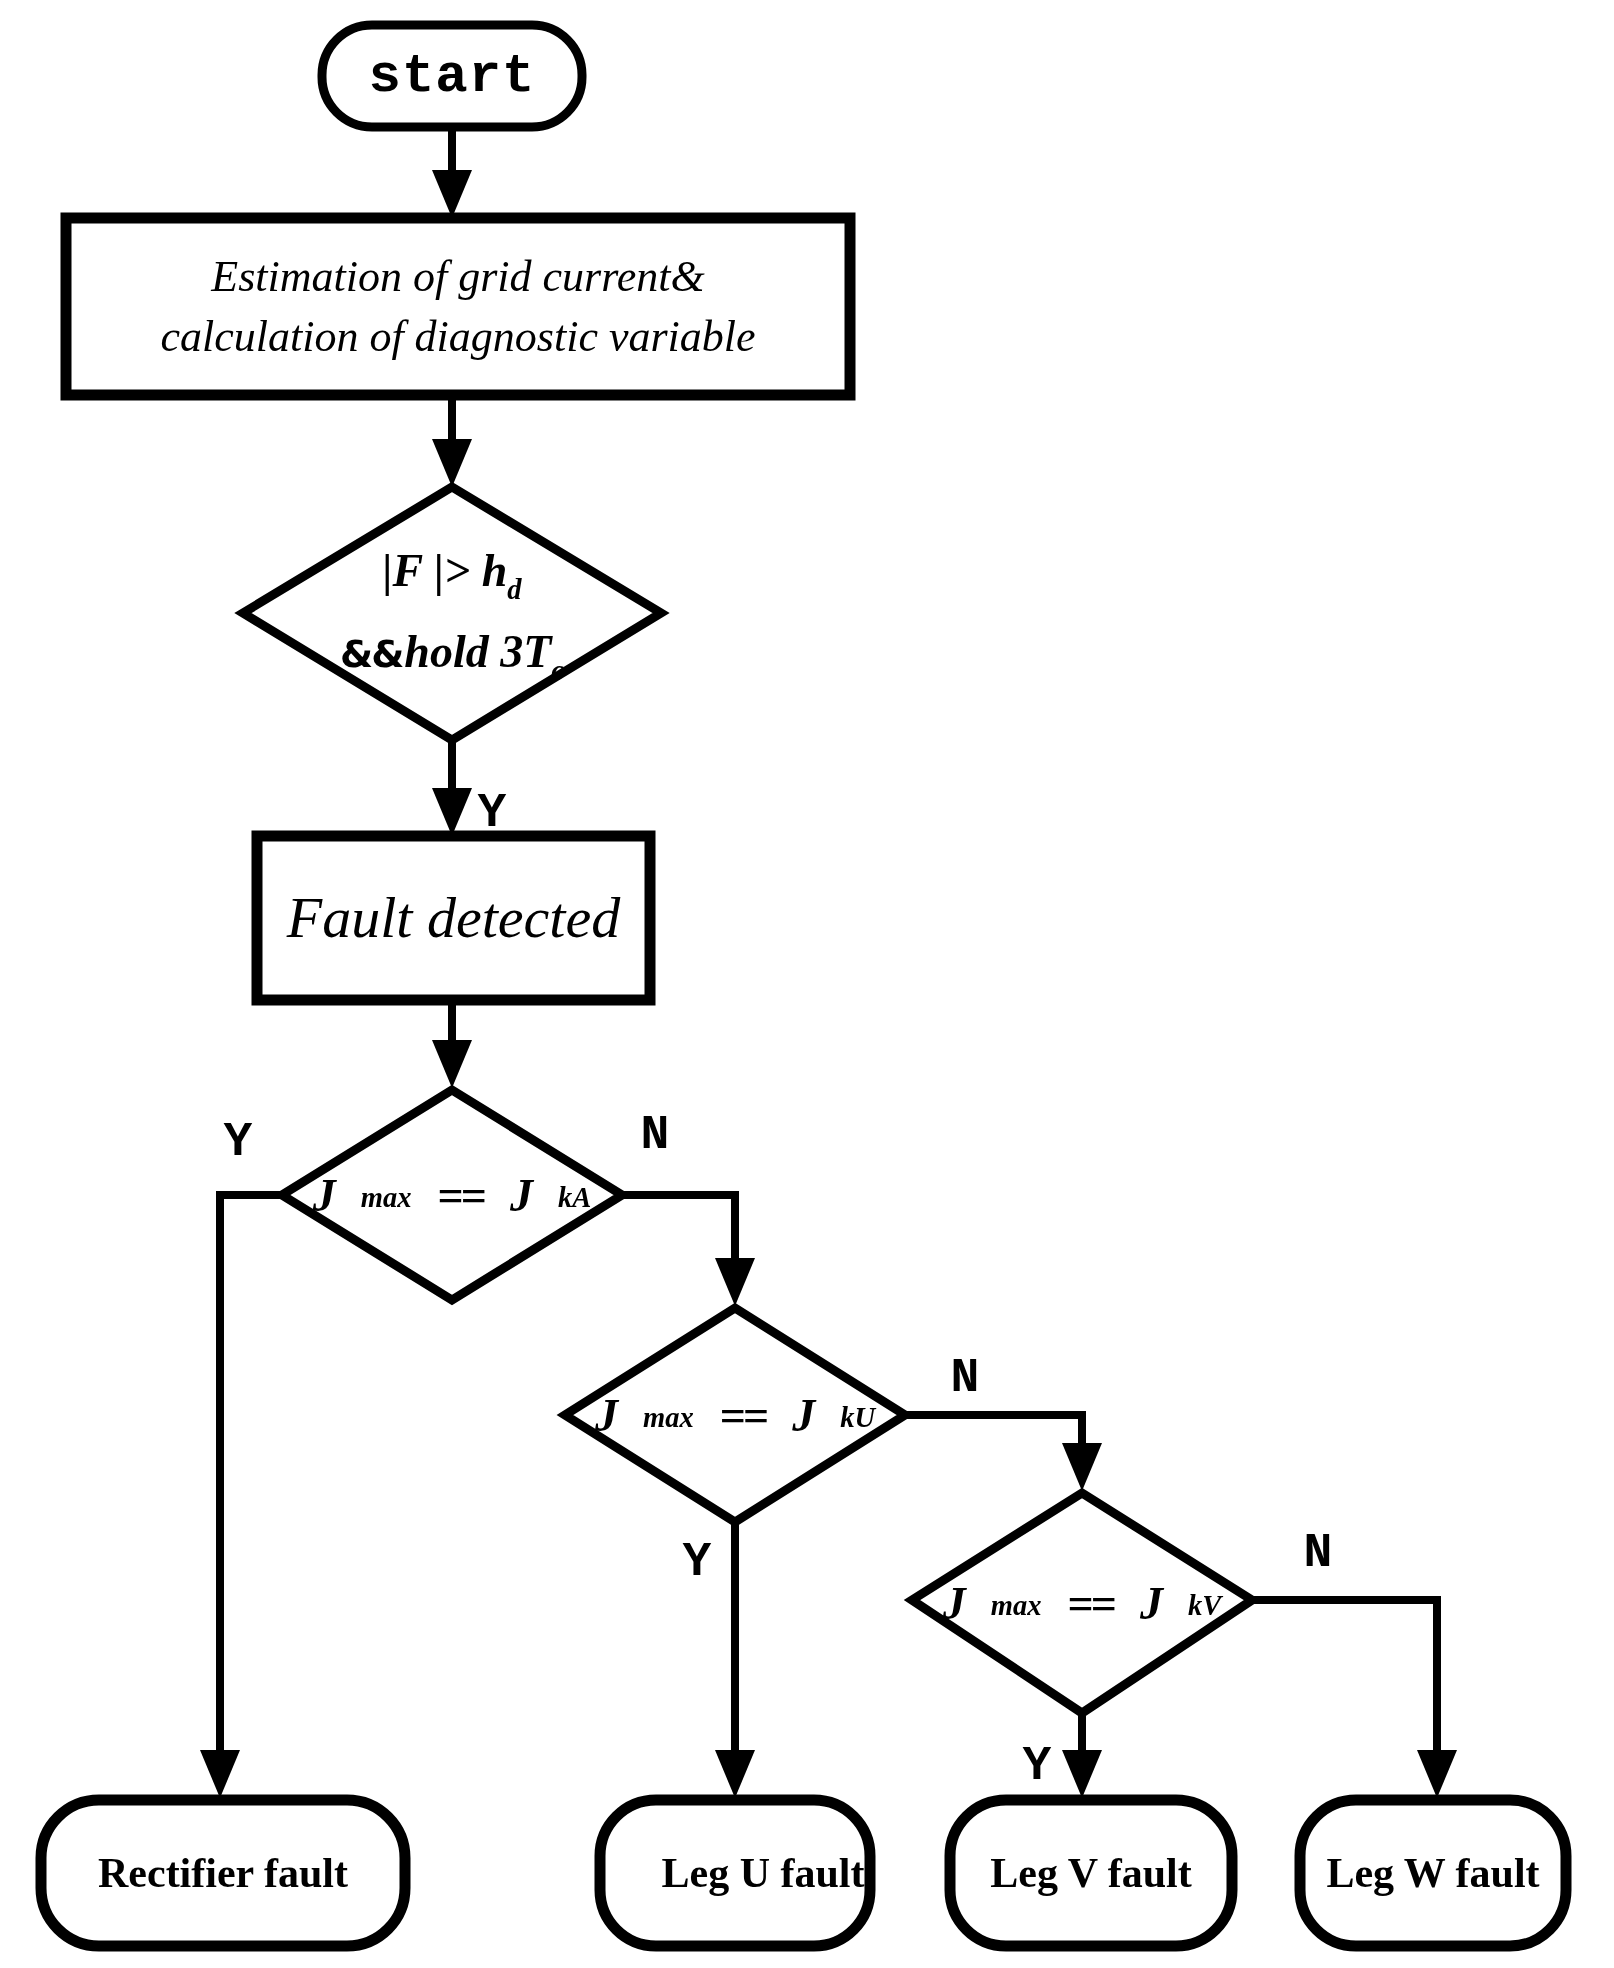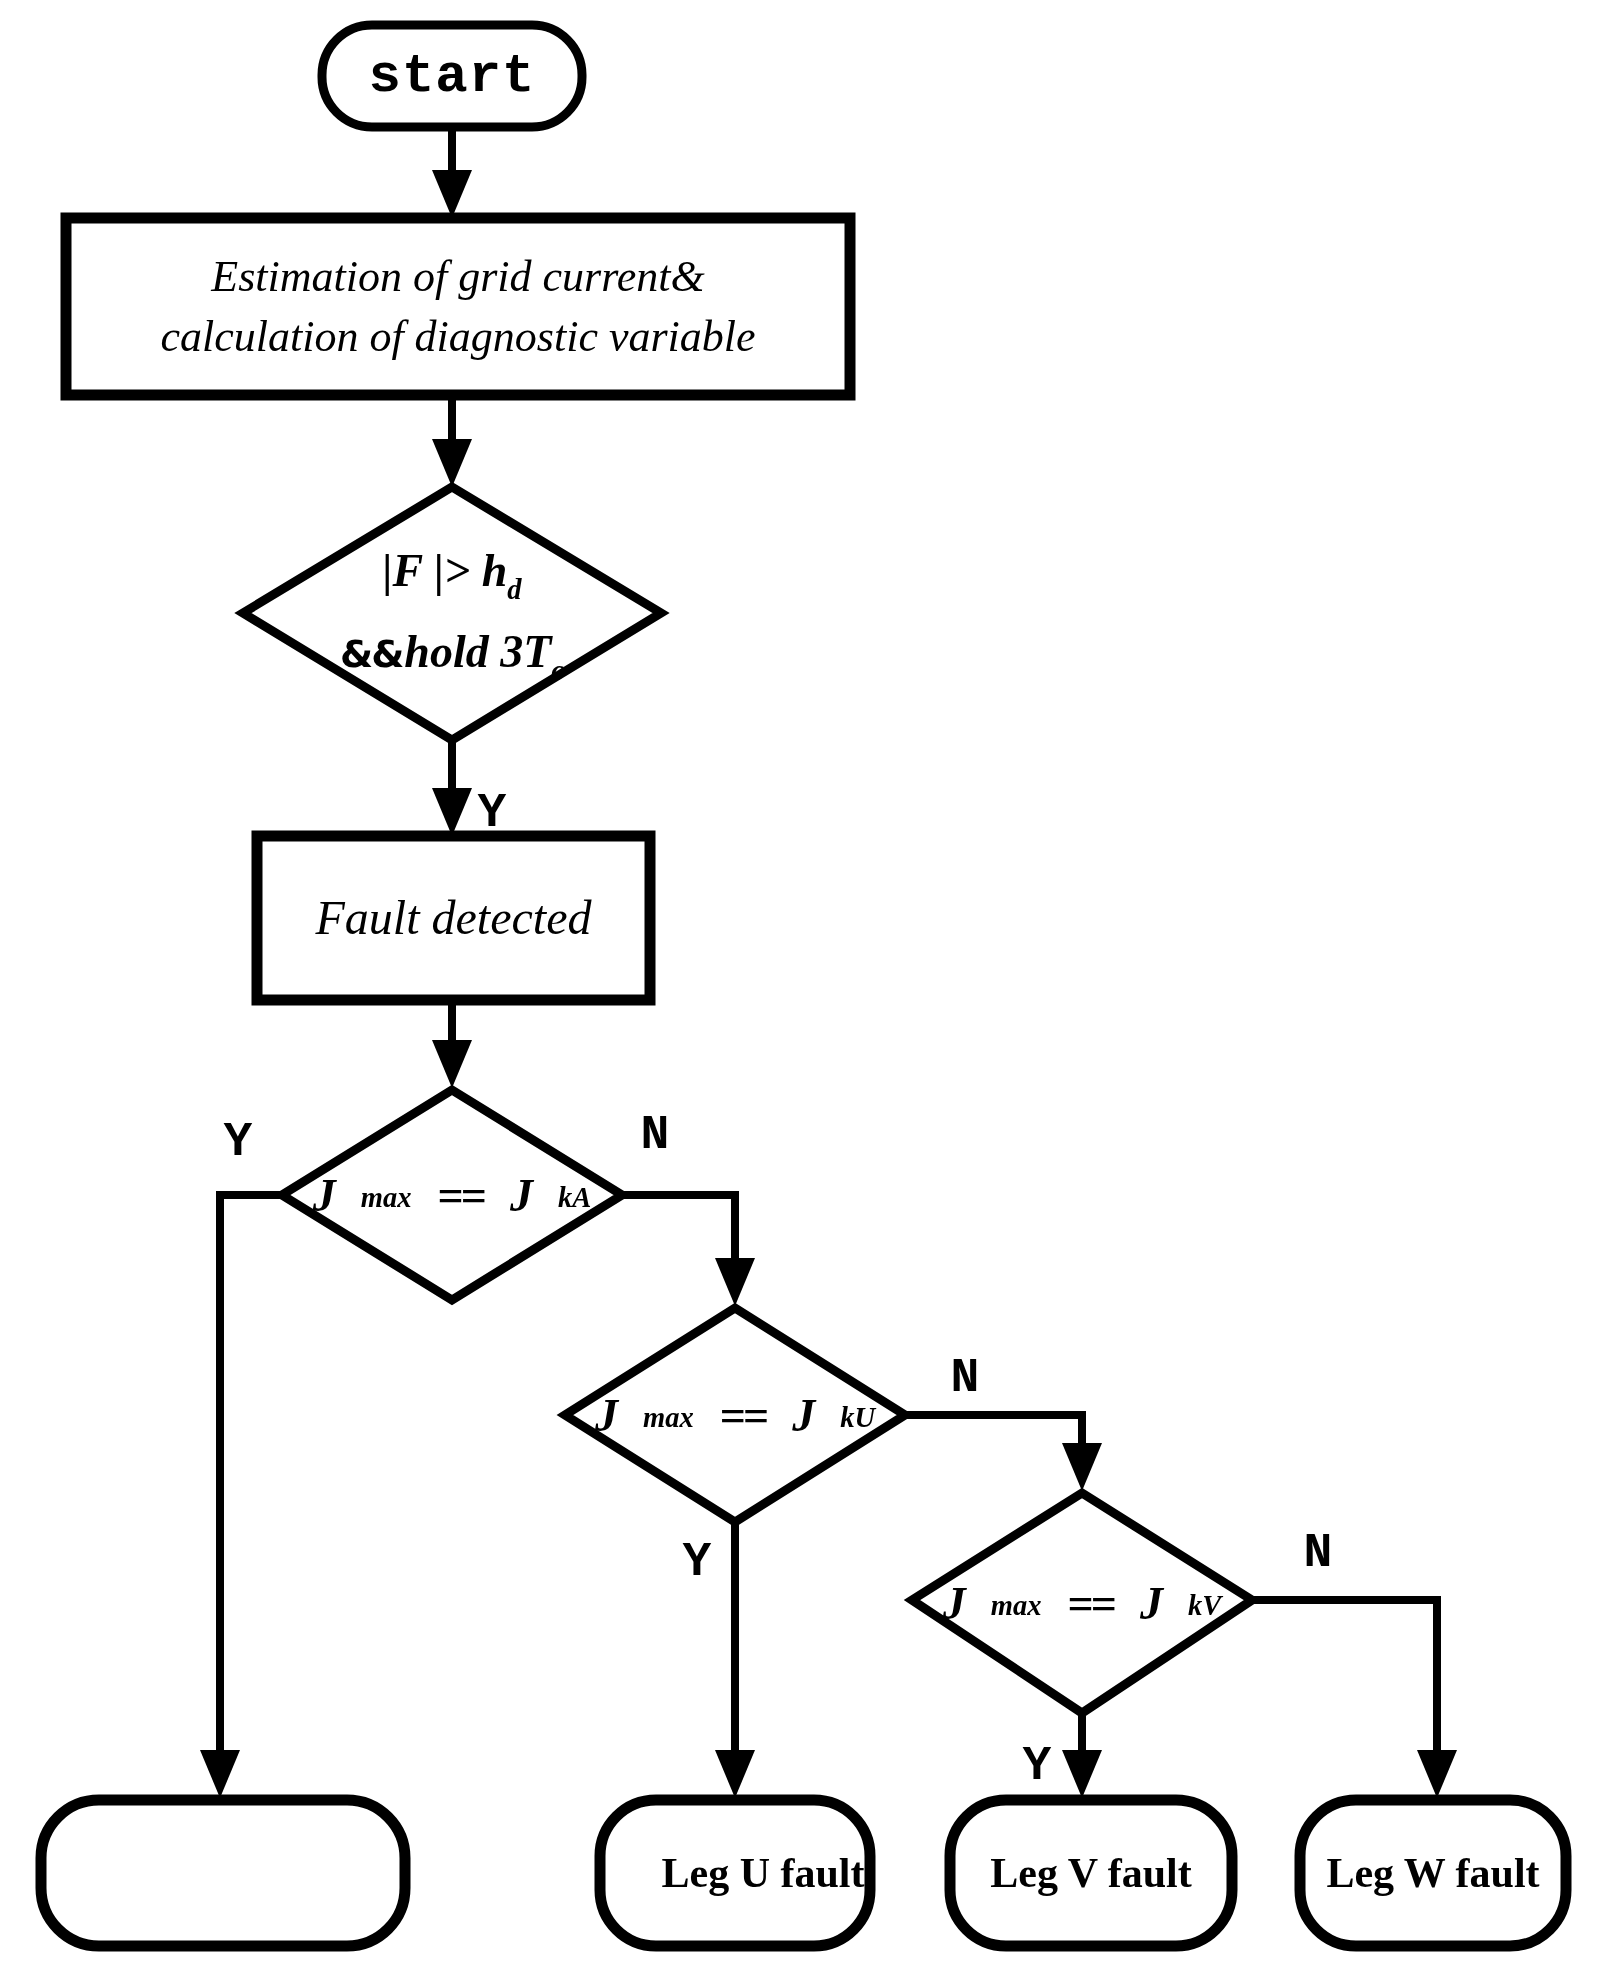--- a/index.html
+++ b/index.html
@@ -19,21 +19,21 @@
   }
   .start-label {
     font-family:"Liberation Mono", monospace;
     font-weight:bold; font-size:54px; letter-spacing:1px;
   }
   .proc {
     font-family:"Liberation Serif", serif;
     font-weight:normal; font-style:italic;
     font-size:44px; line-height:60px; white-space:normal;
   }
-  .proc2 { font-size:48px; }
+  .proc2 { font-size:58px; }
   .term {
     font-family:"Liberation Serif", serif;
     font-weight:bold; font-size:42px;
   }
   .formula, .cond {
     font-family:"Liberation Serif", serif;
     font-weight:bold; font-style:italic; font-size:46px;gap:25px;
   }
   .cond { flex-direction:column; line-height:56px; }
   .cond .row { display:block; }
@@ -140,17 +140,18 @@
   <div class="node formula" style="left:912px; top:1493px; width:340px; height:220px;">
       <span>J</span>
       <sub class="fsub">max</sub>
       <span class="feq">==</span>
       <span>J</span>
       <sub class="fsub">kV</sub>
     </div>
   <div class="node yn" style="left:1012px; top:1738px;">Y</div>
   <div class="node yn" style="left:1293px; top:1525px;">N</div>
 
+  <div class="node term" style="left:41px; top:1800px; width:364px; height:146px;">Rectifier fault</div>
   <div class="node term" style="left:628px; top:1800px; width:270px; height:146px;">Leg U fault</div>
   <div class="node term" style="left:1300px; top:1800px; width:266px; height:146px;">Leg W fault</div>
   <div class="node term" style="left:950px; top:1800px; width:282px; height:146px;">Leg V fault</div>
 
 </div>
 
 </body></html>

